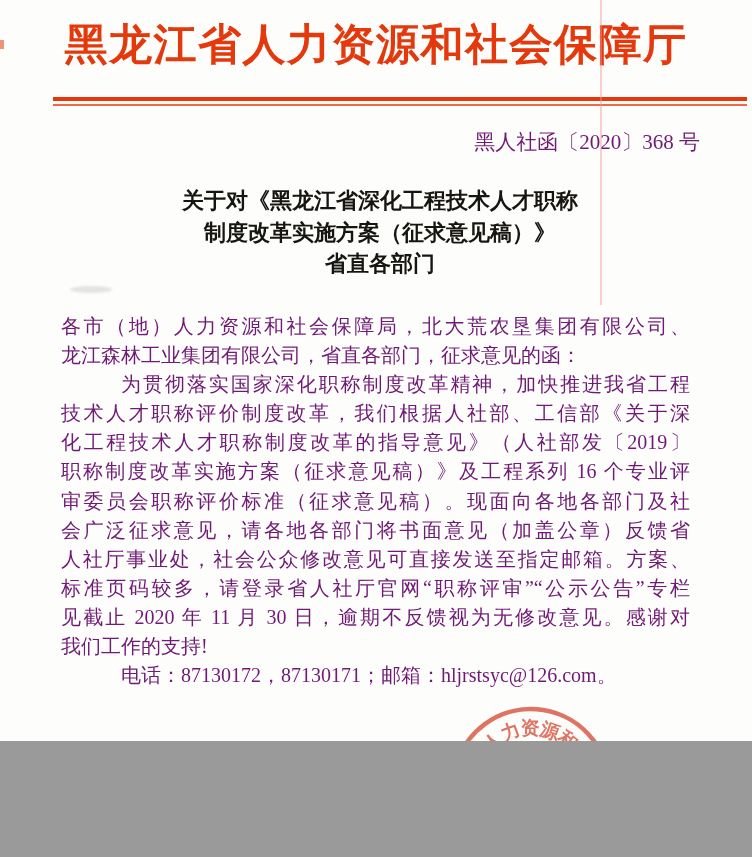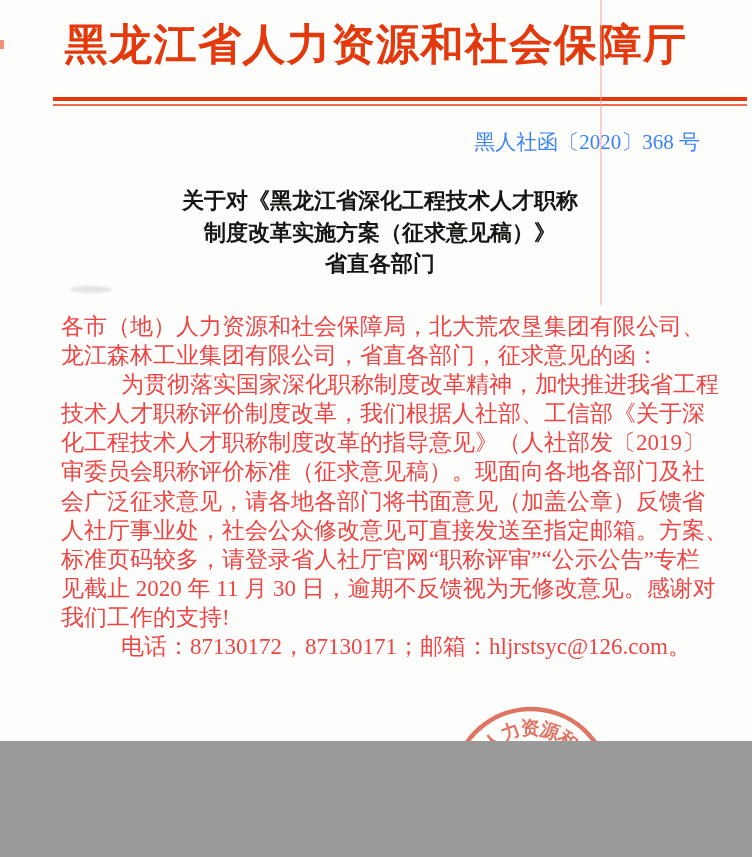--- a/index.html
+++ b/index.html
@@ -18,34 +18,34 @@
     text-align:center;
     font-size:43px;font-weight:bold;letter-spacing:1.5px;
     color:#e4390c;
     white-space:nowrap;
   }
   .rule-thick{position:absolute;top:97px;left:53px;width:694px;height:4px;background:#e8370a;}
   .rule-thin{position:absolute;top:104px;left:53px;width:694px;height:1.5px;background:#ef6a4a;}
   
   .doc-number{
     position:absolute;top:128px;right:52px;
-    font-size:21px;color:#3b82f6;white-space:nowrap;
+    font-size:21px;color:#701a75;white-space:nowrap;
   }
   
   .title{
     position:absolute;top:185px;left:4px;width:100%;
     text-align:center;
     font-size:22px;line-height:31.5px;font-weight:bold;
     color:#161511;
   }
   
   .body-block{
     position:absolute;top:312px;left:61px;width:629px;
-    font-size:23px;line-height:29.1px;
-    color:#ef4444;
+    font-size:20px;line-height:29.1px;
+    color:#701a75;
   }
   .bline{text-align:justify;text-align-last:justify;white-space:nowrap;}
   .bline.end{text-align-last:left;}
   .bline.ind{text-indent:60px;}
   
   .signature{
     position:absolute;top:791px;right:112px;
     font-size:21.5px;color:#2f2e2c;white-space:nowrap;
   }
   .sign-date{
@@ -98,20 +98,21 @@
     <div>制度改革实施方案（征求意见稿）》</div>
     <div>省直各部门</div>
   </div>
 
   <div class="body-block">
     <div class="bline">各市（地）人力资源和社会保障局，北大荒农垦集团有限公司、</div>
     <div class="bline end">龙江森林工业集团有限公司，省直各部门，征求意见的函：</div>
     <div class="bline ind">为贯彻落实国家深化职称制度改革精神，加快推进我省工程</div>
     <div class="bline">技术人才职称评价制度改革，我们根据人社部、工信部《关于深</div>
     <div class="bline">化工程技术人才职称制度改革的指导意见》（人社部发〔2019〕</div>
+    <div class="bline">职称制度改革实施方案（征求意见稿）》及工程系列 16 个专业评</div>
     <div class="bline">审委员会职称评价标准（征求意见稿）。现面向各地各部门及社</div>
     <div class="bline">会广泛征求意见，请各地各部门将书面意见（加盖公章）反馈省</div>
     <div class="bline">人社厅事业处，社会公众修改意见可直接发送至指定邮箱。方案、</div>
     <div class="bline">标准页码较多，请登录省人社厅官网“职称评审”“公示公告”专栏</div>
     <div class="bline">见截止 2020 年 11 月 30 日，逾期不反馈视为无修改意见。感谢对</div>
     <div class="bline end">我们工作的支持!</div>
     <div class="bline end ind">电话：87130172，87130171；邮箱：hljrstsyc@126.com。</div>
   </div>
 
   <div class="signature">黑龙江省人力资源和社会保障厅</div>

